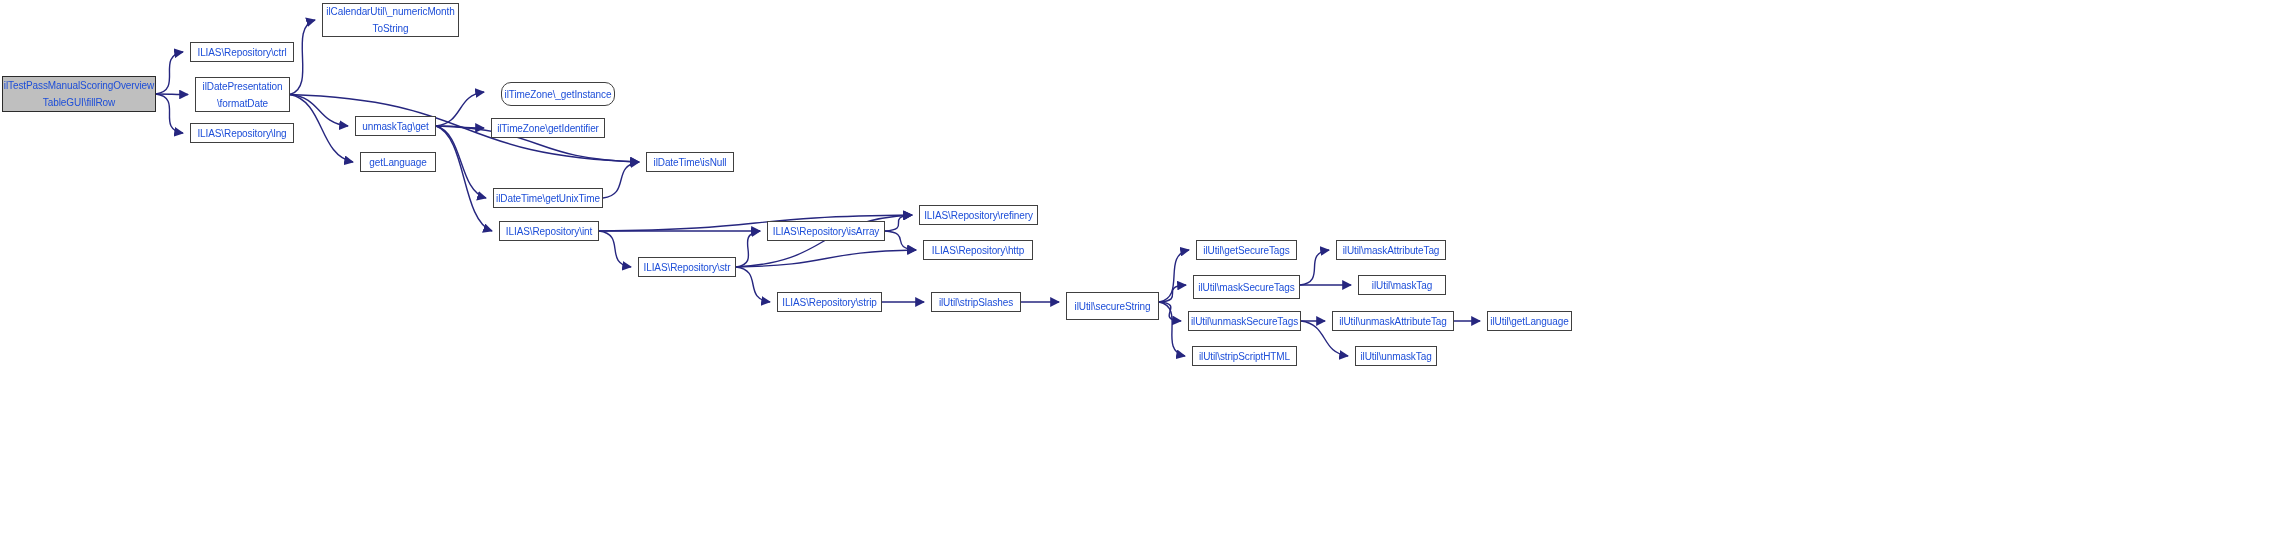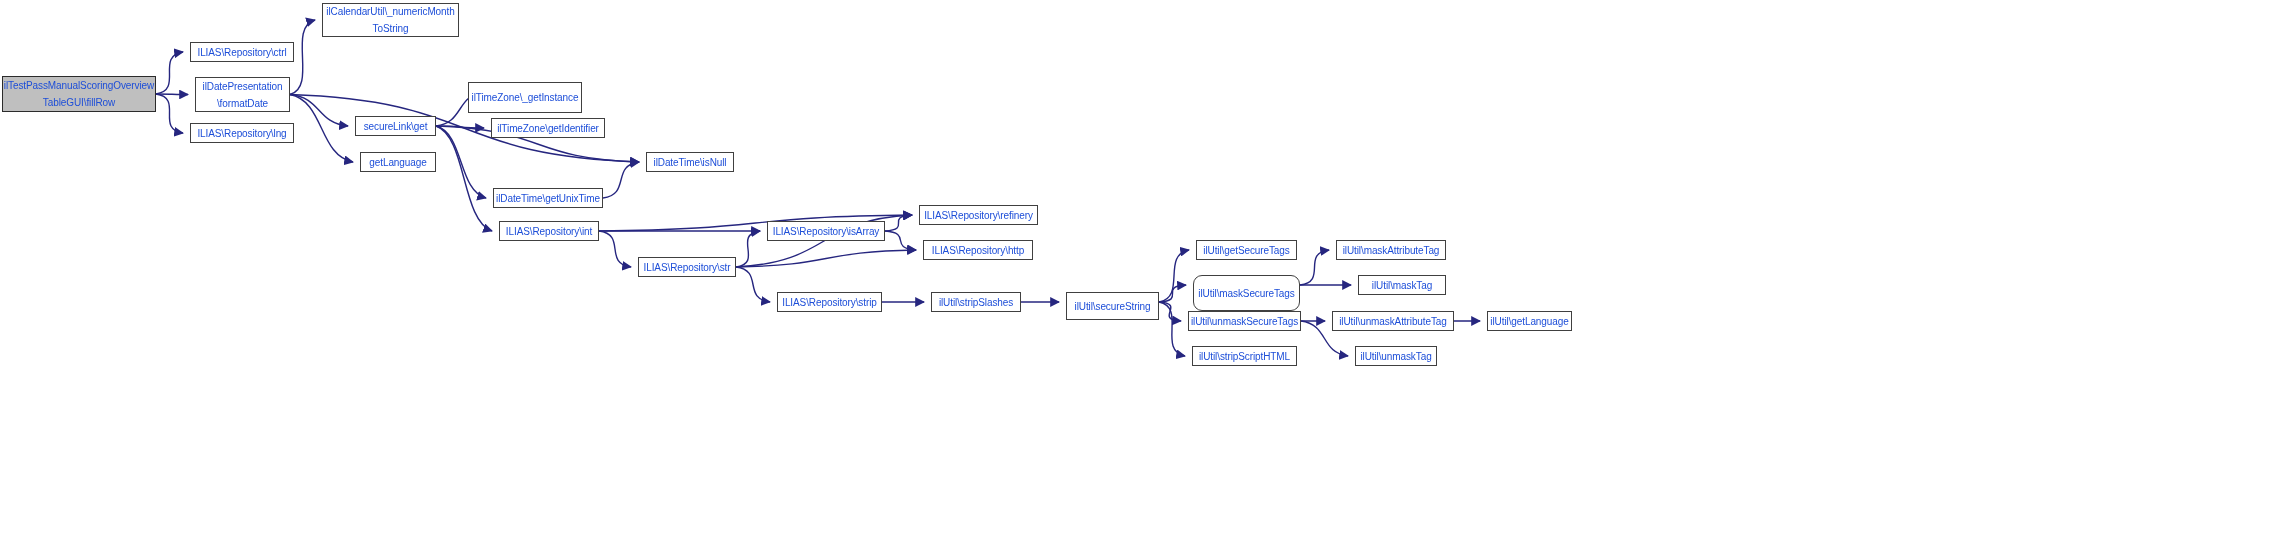--- a/index.html
+++ b/index.html
@@ -91,36 +91,36 @@
   </svg>
   <div id="node-layer">
       <div class="node root" style="left: 2px; top: 76px; width: 154px; height: 36px;">ilTestPassManualScoringOverview
 TableGUI\fillRow</div>
       <div class="node" style="left: 190px; top: 42px; width: 104px; height: 20px;">ILIAS\Repository\ctrl</div>
       <div class="node" style="left: 195px; top: 77px; width: 95px; height: 35px;">ilDatePresentation
 \formatDate</div>
       <div class="node" style="left: 190px; top: 123px; width: 104px; height: 20px;">ILIAS\Repository\lng</div>
       <div class="node" style="left: 322px; top: 3px; width: 137px; height: 34px;">ilCalendarUtil\_numericMonth
 ToString</div>
-      <div class="node" style="left: 355px; top: 116px; width: 81px; height: 20px;">secureLink\get</div>
+      <div class="node" style="left: 355px; top: 116px; width: 81px; height: 20px;">unmaskTag\get</div>
       <div class="node" style="left: 360px; top: 152px; width: 76px; height: 20px;">getLanguage</div>
-      <div class="node" style="left: 468px; top: 82px; width: 114px; height: 31px;">ilTimeZone\_getInstance</div>
+      <div class="node" style="left: 501px; top: 82px; width: 114px; height: 24px; border-radius: 10px;">ilTimeZone\_getInstance</div>
       <div class="node" style="left: 491px; top: 118px; width: 114px; height: 20px;">ilTimeZone\getIdentifier</div>
       <div class="node" style="left: 646px; top: 152px; width: 88px; height: 20px;">ilDateTime\isNull</div>
       <div class="node" style="left: 493px; top: 188px; width: 110px; height: 20px;">ilDateTime\getUnixTime</div>
       <div class="node" style="left: 499px; top: 221px; width: 100px; height: 20px;">ILIAS\Repository\int</div>
       <div class="node" style="left: 638px; top: 257px; width: 98px; height: 20px;">ILIAS\Repository\str</div>
       <div class="node" style="left: 777px; top: 292px; width: 105px; height: 20px;">ILIAS\Repository\strip</div>
       <div class="node" style="left: 767px; top: 221px; width: 118px; height: 20px; text-align: center;">ILIAS\Repository\isArray</div>
       <div class="node" style="left: 919px; top: 205px; width: 119px; height: 20px;">ILIAS\Repository\refinery</div>
       <div class="node" style="left: 923px; top: 240px; width: 110px; height: 20px;">ILIAS\Repository\http</div>
       <div class="node" style="left: 931px; top: 292px; width: 90px; height: 20px;">ilUtil\stripSlashes</div>
       <div class="node" style="left: 1066px; top: 292px; width: 93px; height: 28px;">ilUtil\secureString</div>
       <div class="node" style="left: 1196px; top: 240px; width: 101px; height: 20px;">ilUtil\getSecureTags</div>
-      <div class="node" style="left: 1193px; top: 275px; width: 107px; height: 36px; border-radius: 9px;">ilUtil\maskSecureTags</div>
+      <div class="node" style="left: 1193px; top: 275px; width: 107px; height: 24px;">ilUtil\maskSecureTags</div>
       <div class="node" style="left: 1188px; top: 311px; width: 113px; height: 20px;">ilUtil\unmaskSecureTags</div>
       <div class="node" style="left: 1192px; top: 346px; width: 105px; height: 20px;">ilUtil\stripScriptHTML</div>
       <div class="node" style="left: 1336px; top: 240px; width: 110px; height: 20px;">ilUtil\maskAttributeTag</div>
       <div class="node" style="left: 1358px; top: 275px; width: 88px; height: 20px;">ilUtil\maskTag</div>
       <div class="node" style="left: 1332px; top: 311px; width: 122px; height: 20px;">ilUtil\unmaskAttributeTag</div>
       <div class="node" style="left: 1355px; top: 346px; width: 82px; height: 20px;">ilUtil\unmaskTag</div>
       <div class="node" style="left: 1487px; top: 311px; width: 85px; height: 20px;">ilUtil\getLanguage</div>
     </div>
 </div>
 

